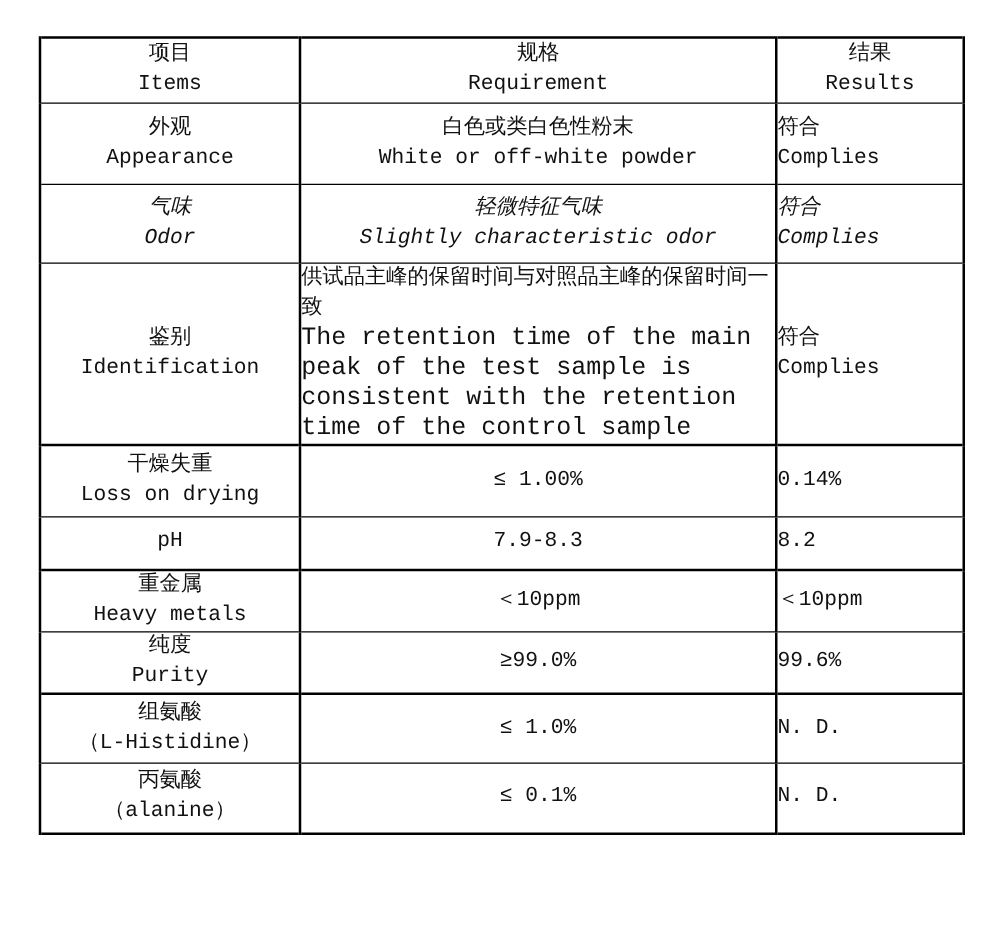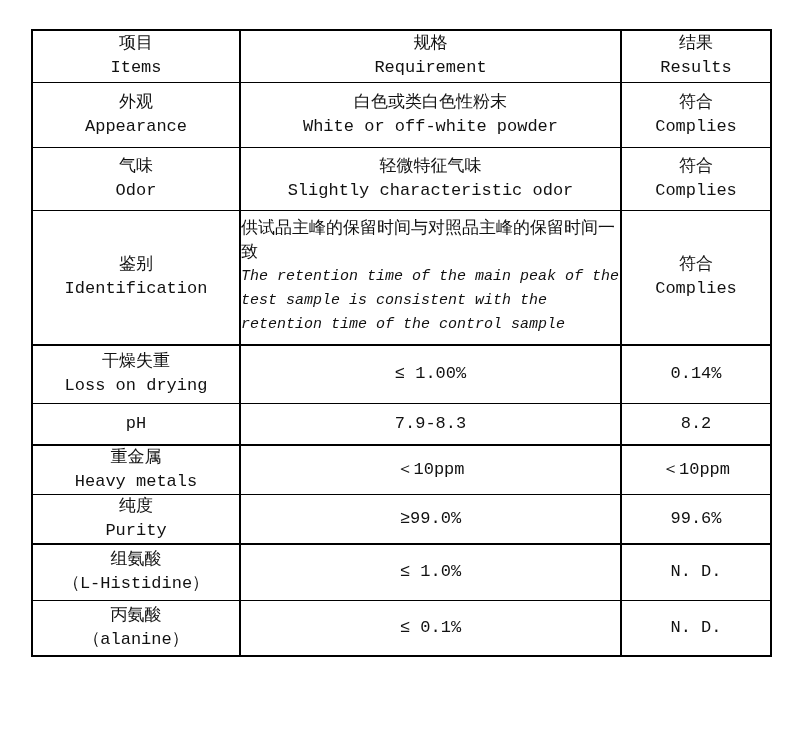--- a/index.html
+++ b/index.html
@@ -37,26 +37,26 @@
     padding: 0;
     vertical-align: middle;
     font-weight: normal;
     overflow: visible;
   }
   thead th { border-bottom-width: 2px; text-align: center; }
   tr.tthick td { border-top-width: 2px; }
   tr.tlight td { border-top-color: #8f8f8f; }
   .c1 { text-align: center; padding-left: 15px; }
   .c2 { text-align: center; }
-  .c3 { text-align: center; }
+  .c3 { text-align: left; }
   .idreq { text-align: left; padding: 2px 2px 2px 5px; }
-  .idreq .en { font-size: 15px; font-style: italic; }
+  .idreq .en { font-size: 20px; }
   .h52 { height: 52px; }
   .h65 { height: 65px; }
-  .h63 { height: 63px; }
+  .h63 { height: 63px; font-style: italic; }
   .h135 { height: 135px; }
   .h58 { height: 58px; }
   .h42 { height: 42px; }
   .h48 { height: 48px; }
   .h49 { height: 49px; }
   .h56 { height: 56px; }
 </style>
 </head>
 <body>
 

